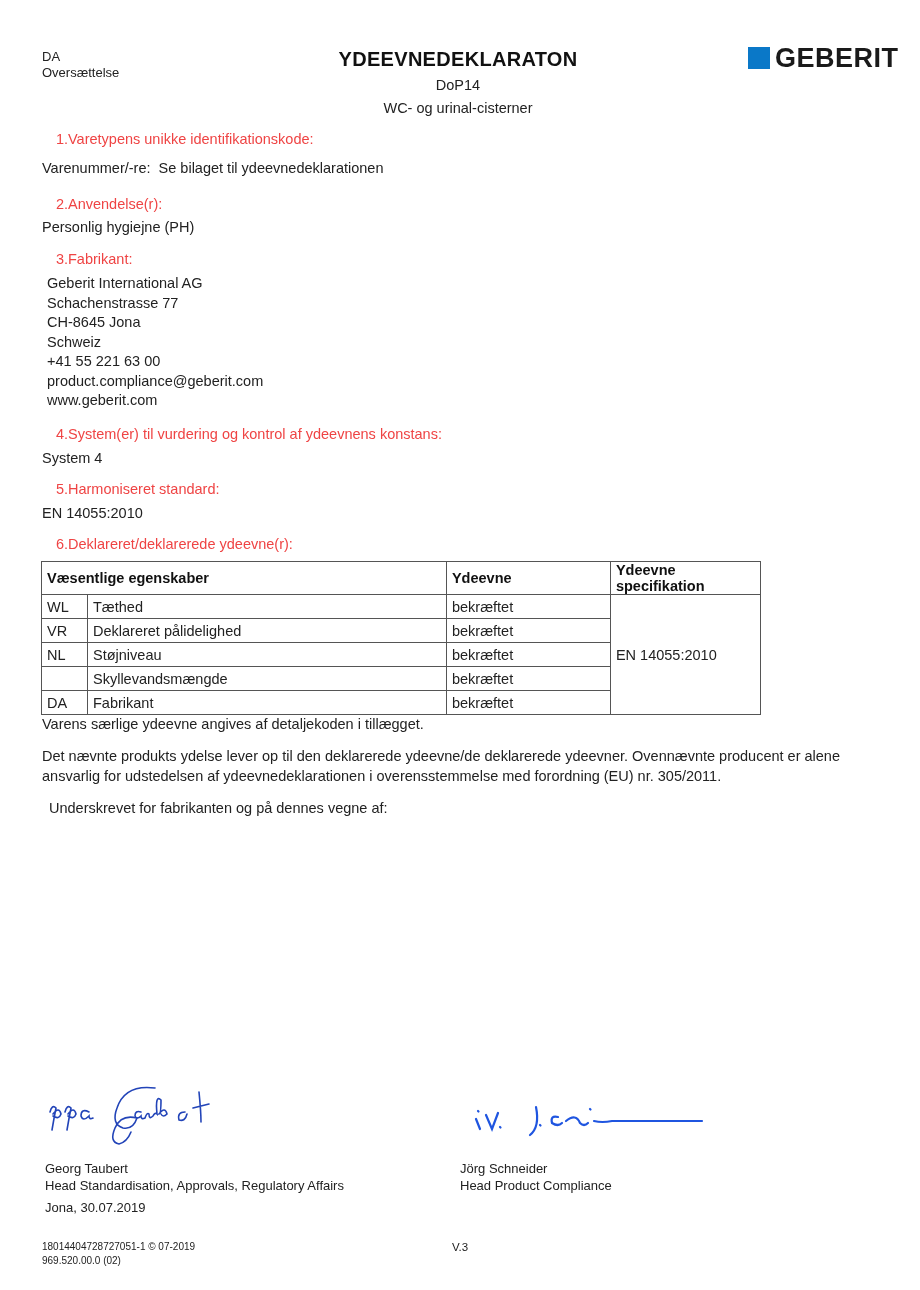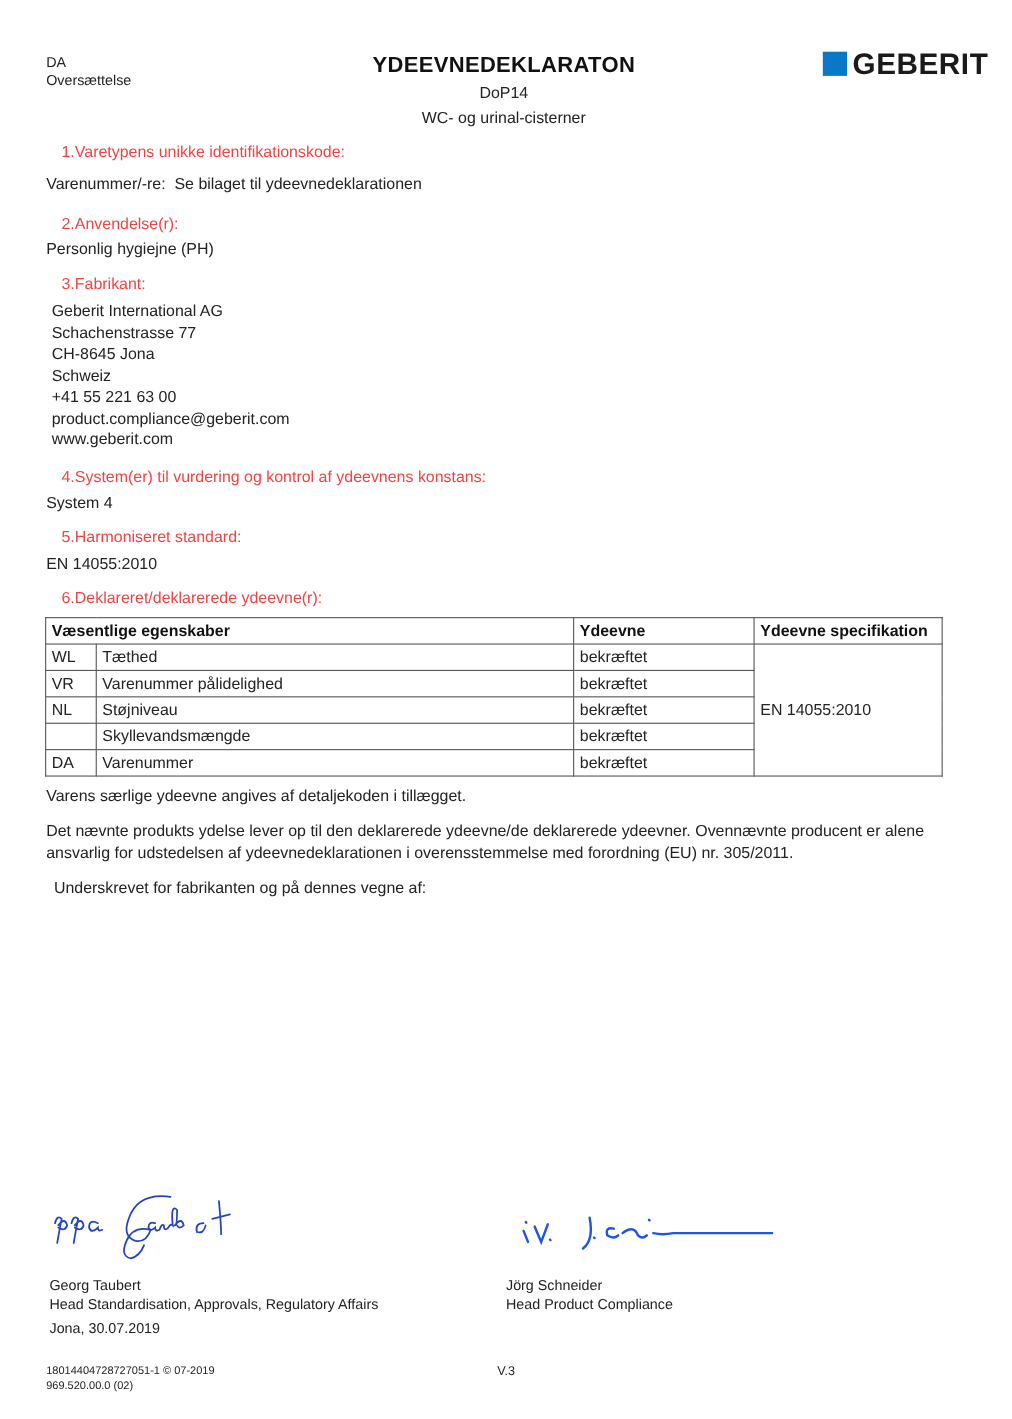--- a/index.html
+++ b/index.html
@@ -8,21 +8,21 @@
   .abs { position:absolute; }
   .small { font-size:13px; line-height:16px; color:#222; }
   .txt { font-size:14.5px; line-height:19.5px; color:#222; }
   .h { font-size:14.5px; font-weight:normal; color:#ef4444;text-align:right; }
   .h .num { display:inline-block; width:26px; }
   .title { font-size:20px; font-weight:bold; letter-spacing:0.3px; color:#111; }
   .center { text-align:center; }
   .logo { display:flex; align-items:center; }
   .logo .sq { width:22px; height:22px; background:#0a78c8; margin-right:5px; }
   .logo .word { font-size:27px; font-weight:bold; letter-spacing:0.5px; color:#1a1a1a; line-height:22px; }
-  table.perf { position:absolute; left:41px; top:561px; width:816px; border-collapse:collapse;
+  table.perf { position:absolute; left:41px; top:561px; width:720px; border-collapse:collapse;
                font-size:14.5px; color:#222; }
   table.perf td, table.perf th { border:1px solid #555; padding:0 5px; height:23px; text-align:left; vertical-align:middle; }
   table.perf th { font-weight:bold; color:#111; }
   .sig { position:absolute; }
 </style>
 </head>
 <body>
 
 <div class="abs small" style="left:42px; top:49px;">DA</div>
 <div class="abs small" style="left:42px; top:65px;">Oversættelse</div>
@@ -83,36 +83,36 @@
     <th>Ydeevne specifikation</th>
   </tr>
   <tr>
     <td style="width:35px;">WL</td>
     <td>Tæthed</td>
     <td>bekræftet</td>
     <td rowspan="5">EN 14055:2010</td>
   </tr>
   <tr>
     <td>VR</td>
-    <td>Varenummer pålidelighed</td>
+    <td>Deklareret pålidelighed</td>
     <td>bekræftet</td>
   </tr>
   <tr>
     <td>NL</td>
     <td>Støjniveau</td>
     <td>bekræftet</td>
   </tr>
   <tr>
     <td></td>
     <td>Skyllevandsmængde</td>
     <td>bekræftet</td>
   </tr>
   <tr>
     <td>DA</td>
-    <td>Varenummer</td>
+    <td>Fabrikant</td>
     <td>bekræftet</td>
   </tr>
 </tbody>
   </table>
 
 <div class="abs txt" style="left:42px; top:715px;">Varens særlige ydeevne angives af detaljekoden i tillægget.</div>
 <div class="abs txt" style="left:42px; top:747px; width:840px;">
   <div>Det nævnte produkts ydelse lever op til den deklarerede ydeevne/de deklarerede ydeevner. Ovennævnte producent er alene</div>
   <div>ansvarlig for udstedelsen af ydeevnedeklarationen i overensstemmelse med forordning (EU) nr. 305/2011.</div>
 </div>

